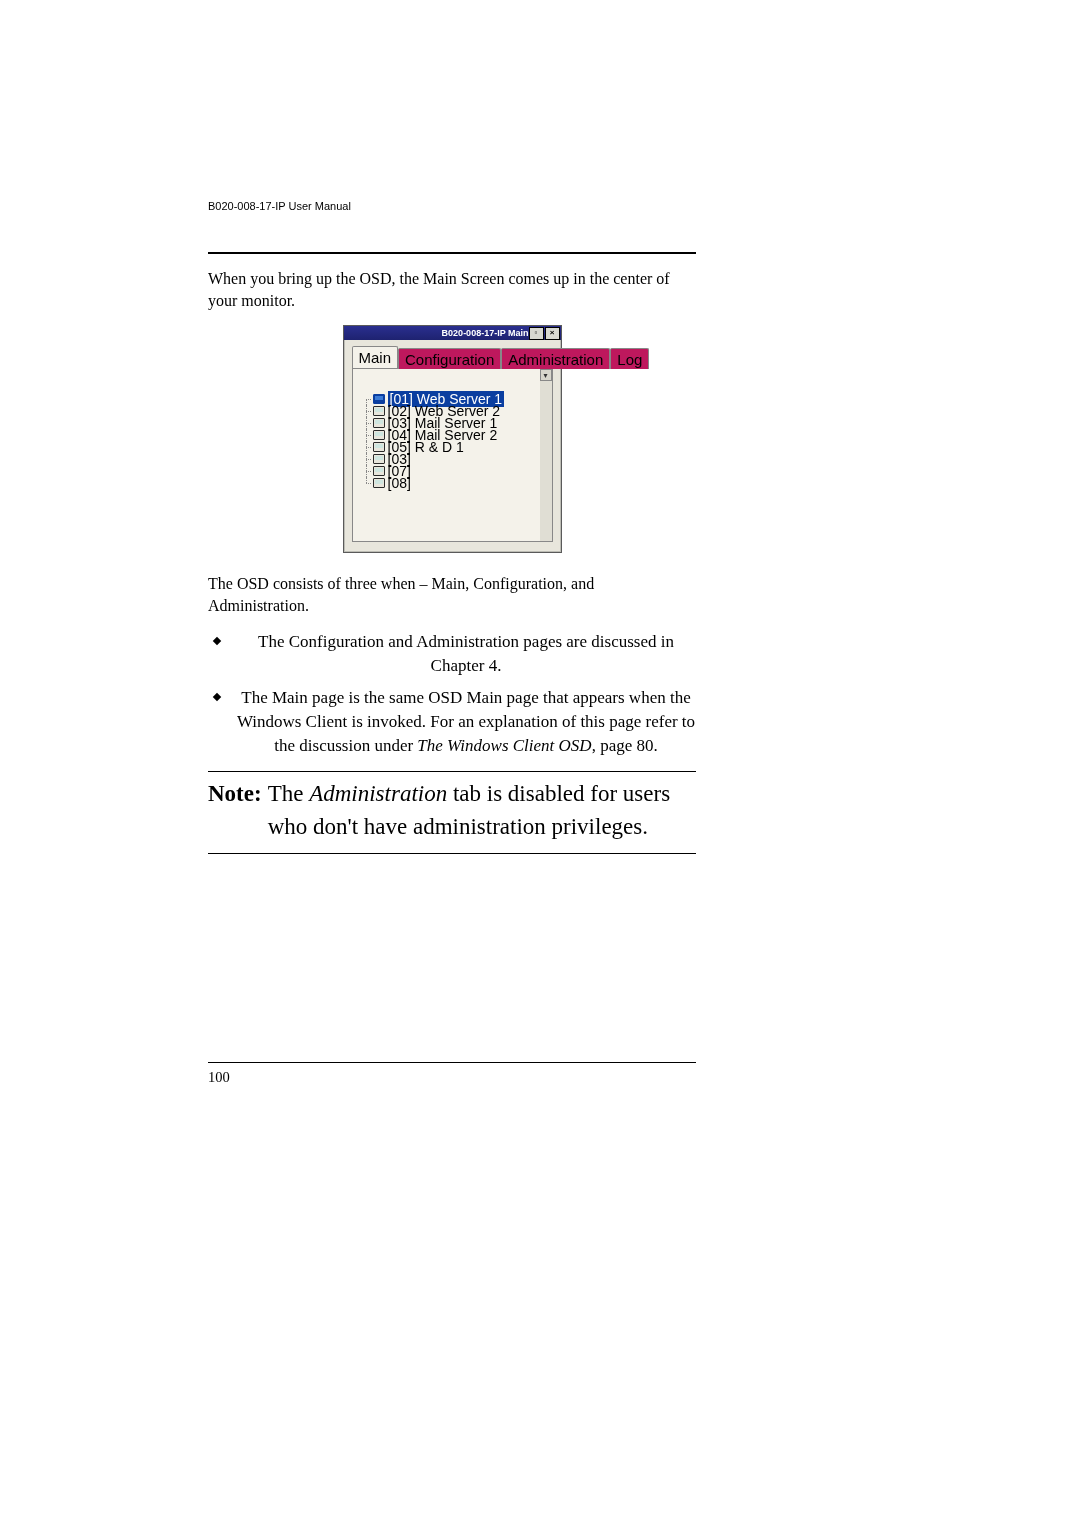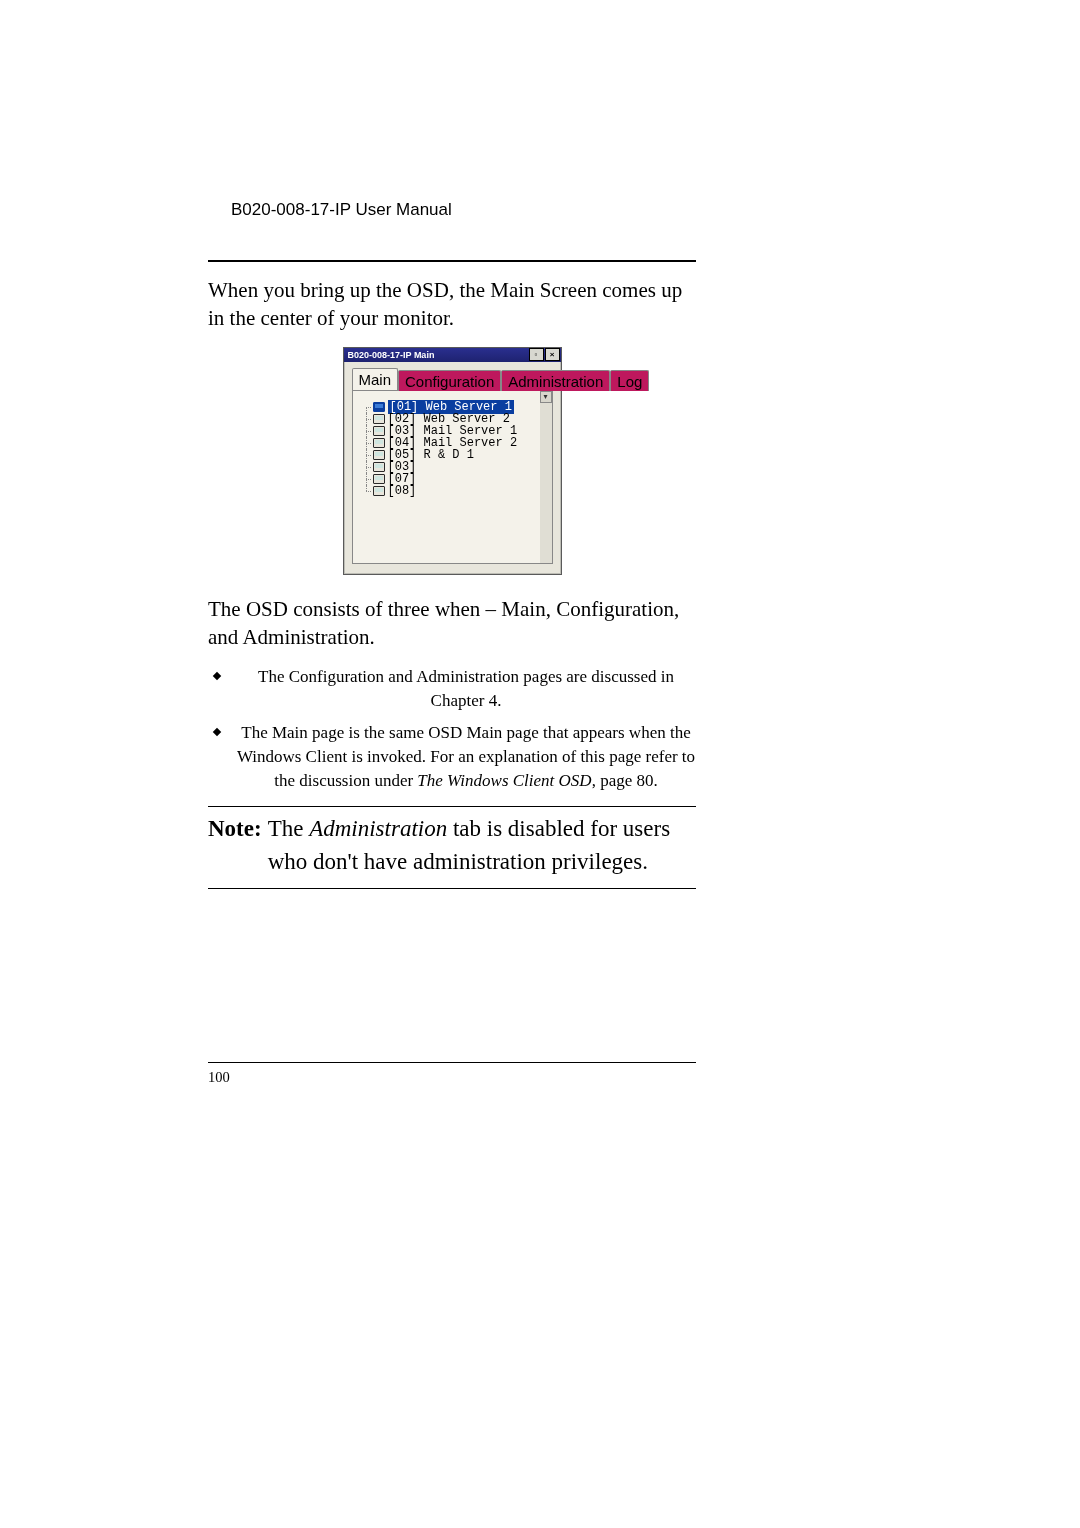--- a/index.html
+++ b/index.html
@@ -11,38 +11,37 @@
     height: 1528px;
     position: relative;
   }
   .page {
     position: absolute;
     top: 200px;
     left: 208px;
     width: 488px;
   }
   .header-line {
-    font-size: 17px;
+    font-size: 11px;
     margin-bottom: 40px;
     font-family: Arial, Helvetica, sans-serif;
-    margin-left: 23px;
   }
   .section-title {
     font-family: Arial, Helvetica, sans-serif;
     font-weight: bold;
     font-size: 22px;
     margin: 0 0 4px 0;
   }
   .hr-thick {
     border: 0;
     border-top: 2px solid #000;
     margin: 0 0 14px 0;
   }
   .body-text {
-    font-size: 21px;
+    font-size: 16px;
     line-height: 1.35;
     margin: 0 0 14px 0;
   }
   .figure-wrap {
     width: 100%;
     display: flex;
     justify-content: center;
     margin: 8px 0 20px 0;
   }
   .osd-window {
@@ -53,21 +52,21 @@
     box-shadow: 0 0 0 1px #bdbdb5 inset;
   }
   .osd-titlebar {
     background: linear-gradient(#2a2f8f,#1e2270);
     color: #fff;
     font-size: 9px;
     font-weight: bold;
     height: 14px;
     display: flex;
     align-items: center;
-    justify-content: space-between;
+    justify-content: flex-end;
     padding: 0 1px 0 4px;
   }
   .osd-title-buttons { display: flex; gap: 1px; }
   .title-btn {
     width: 13px; height: 11px;
     border: 1px solid #000;
     background: #d8d8d0;
     display: flex; align-items: center; justify-content: center;
     font-size: 8px; line-height: 8px;
     font-family: Arial, sans-serif;
@@ -100,23 +99,23 @@
   .content-box {
     border: 1px solid #888;
     border-top: none;
     background: #f4f2ea;
     height: 172px;
     position: relative;
     display: flex;
   }
   .tree {
     flex: 1;
-    padding: 10px 6px 6px 10px;
-    font-family: Liberation Mono, monospace;
-    font-size: 12px;
+    padding: 24px 6px 6px 10px;
+    font-family: Liberation Sans, sans-serif;
+    font-size: 14px;
     color: #000;
   }
   .tree-item {
     display: flex;
     align-items: center;
     height: 12px;
     position: relative;
   }
   .tree-conn {
     width: 10px;

